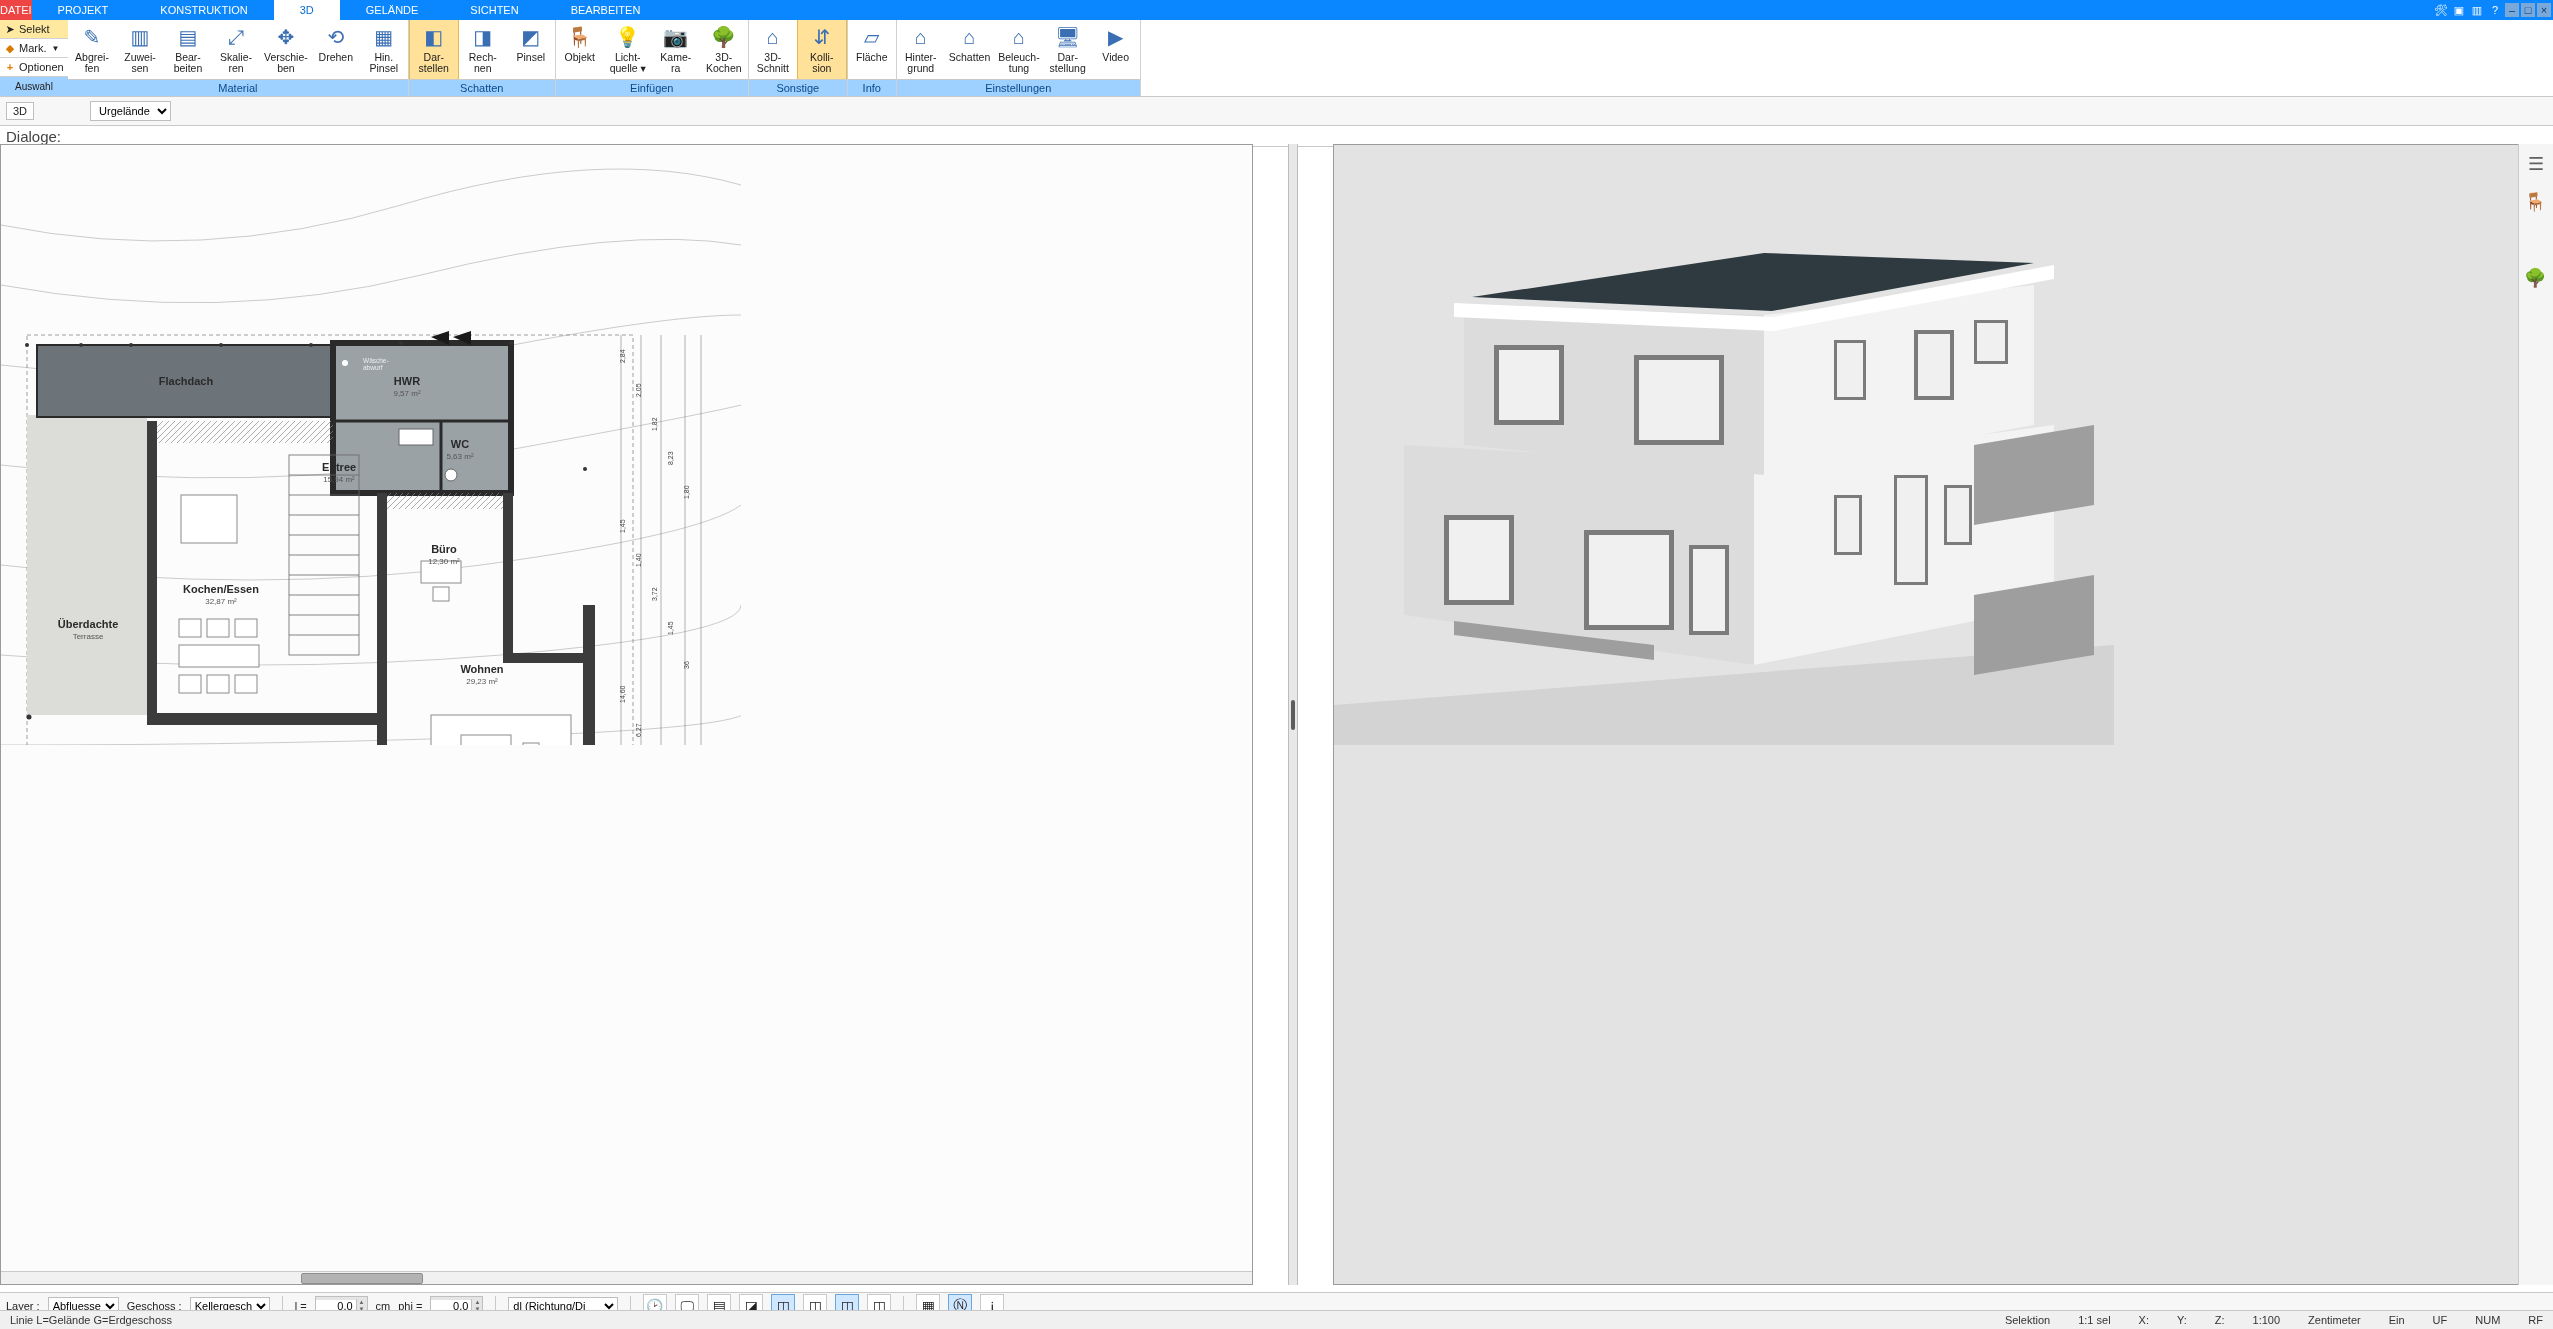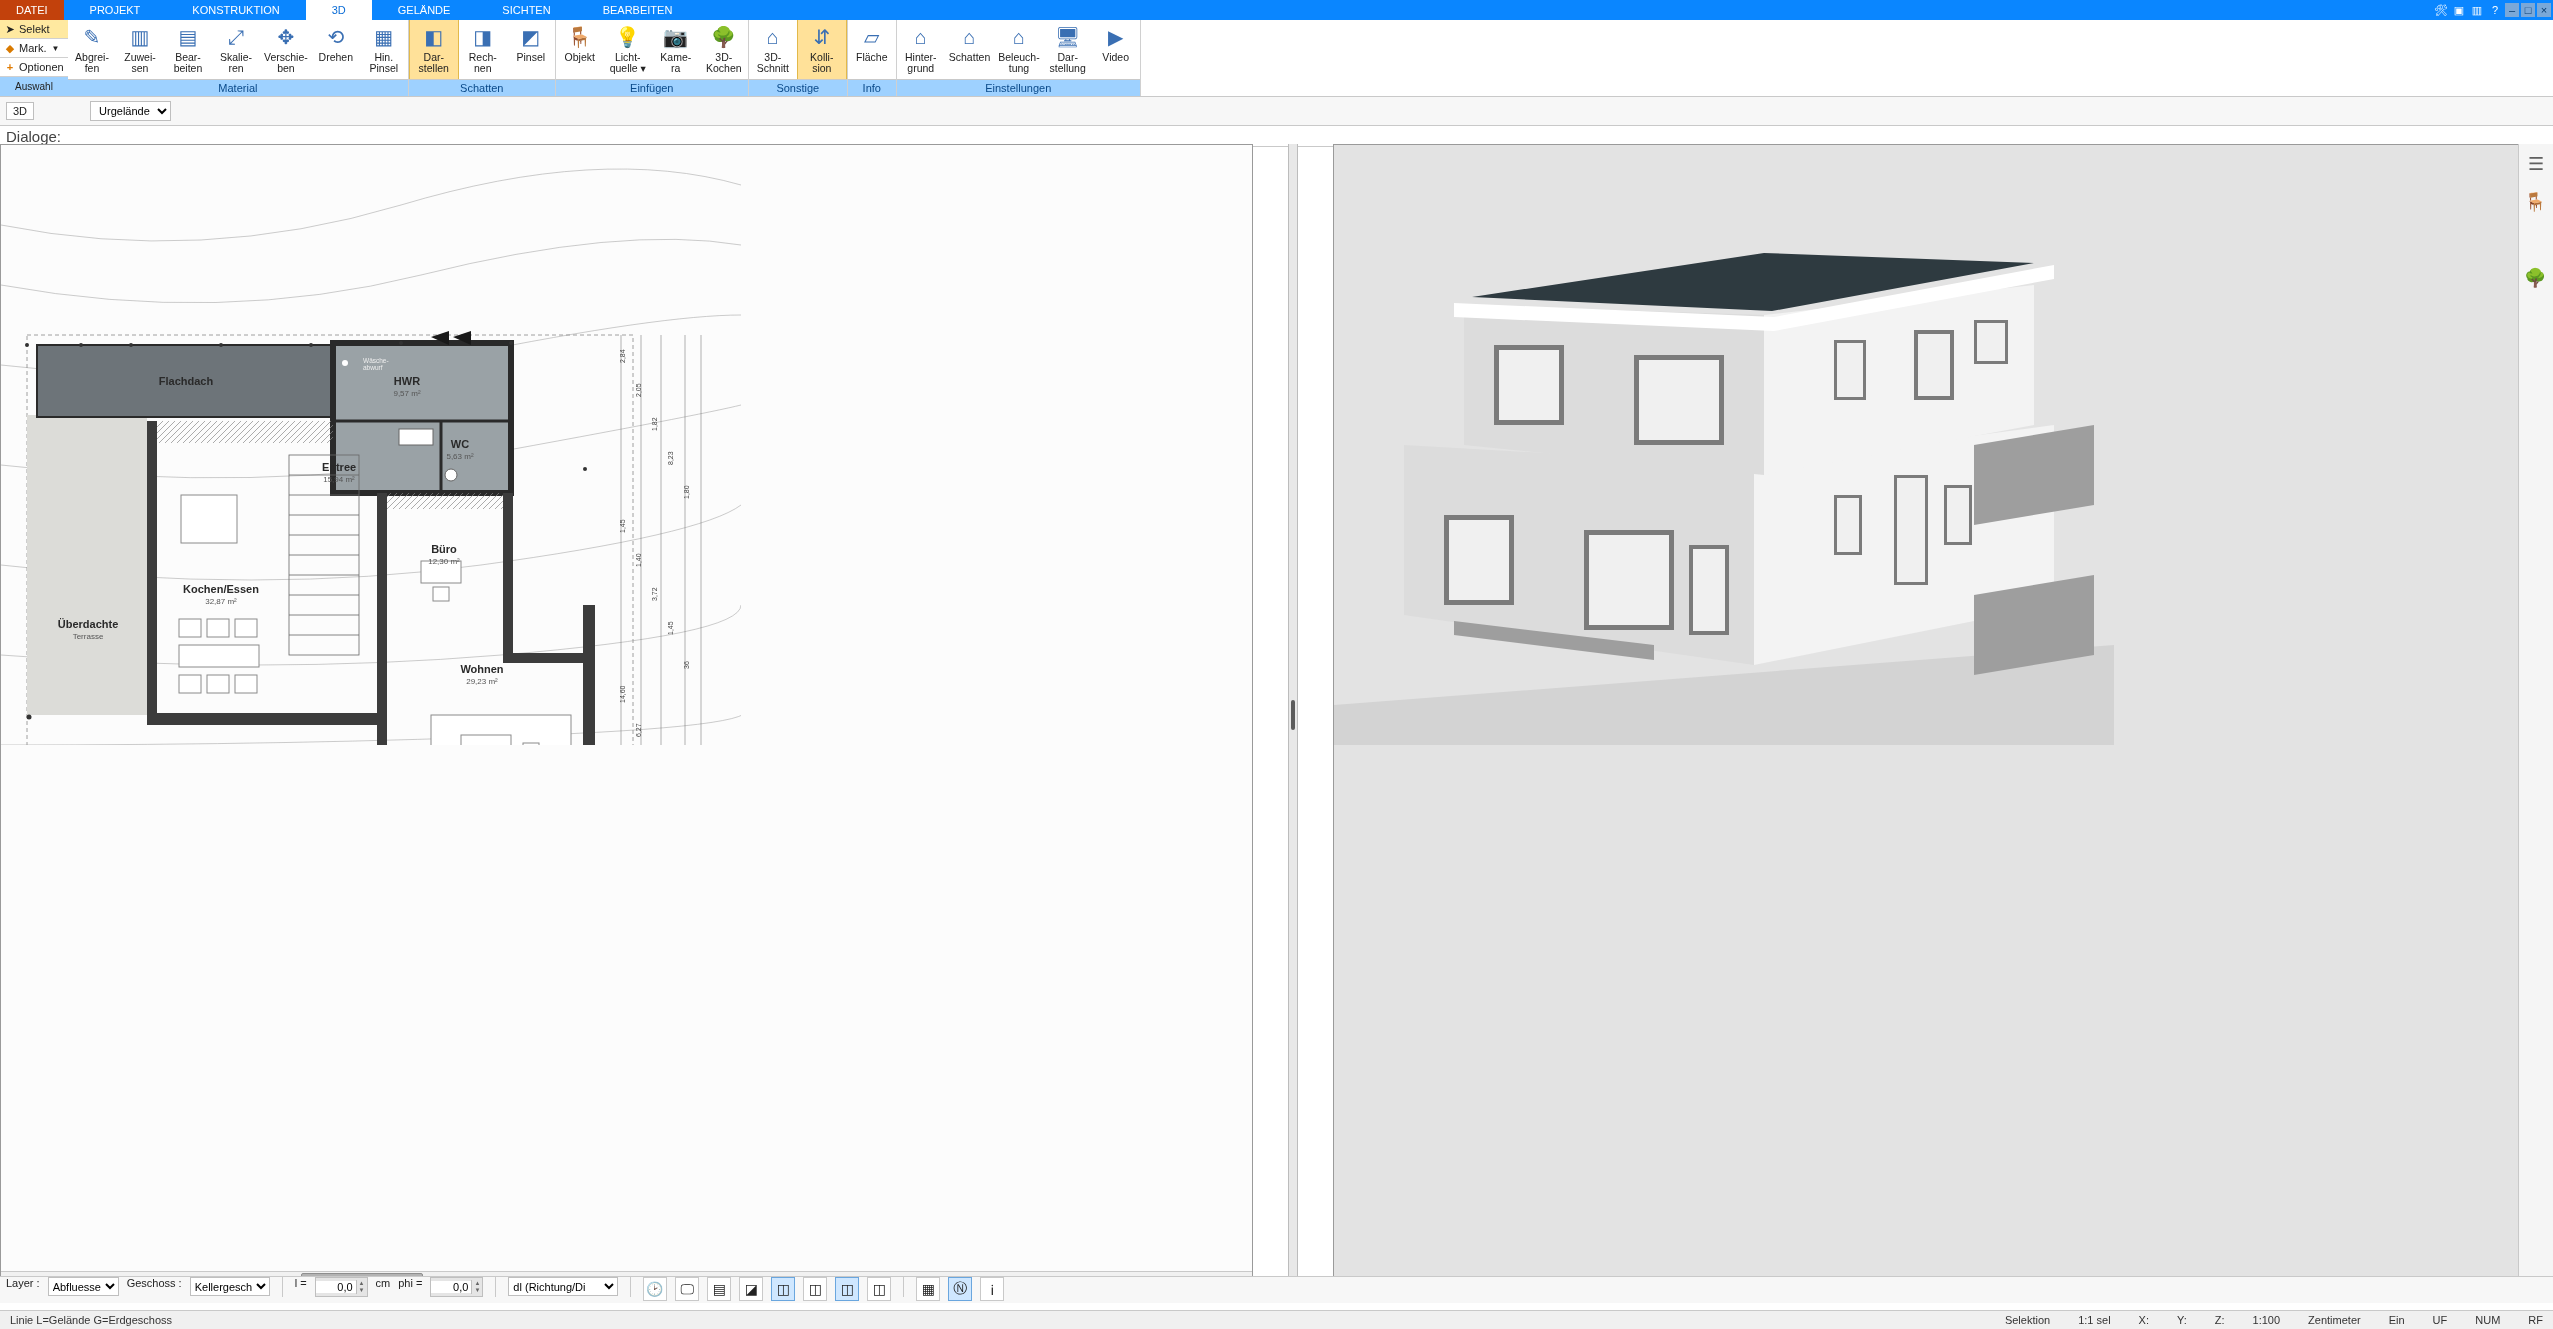--- a/index.html
+++ b/index.html
@@ -25,22 +25,22 @@
     font-size: 11px;
   }
   .menubar .tab {
     padding: 0 26px;
     display: flex;
     align-items: center;
     cursor: pointer;
     text-transform: uppercase;
   }
   .menubar .tab.datei {
-    background: #c2410c;
-    padding: 0 16px;
+    background: #ef4444;
+    padding: 0 0;
   }
   .menubar .tab.active {
     background: #fff;
     color: #0a6cd6;
   }
   .menubar .spacer { flex: 1; }
   .menubar .sys {
     display: flex;
     align-items: center;
     gap: 2px;
@@ -277,25 +277,26 @@
     display: grid;
     grid-template-columns: 12px 12px;
     grid-template-rows: 12px 12px;
     gap: 0;
   }
   .qbtn.colors span { display:block; }
 
   
   .bottombar {
     position: absolute;
-    left: 0; right: 0; bottom: 26px;
+    left: 0; right: 0; bottom: 10px;
     height: 26px;
     background: #f7f7f7;
     border-top: 1px solid #c9c9c9;
     display: flex;
+    align-items: center;
     gap: 8px;
     padding: 0 6px;
     font-size: 11px;
   }
   .bottombar .sep { width: 1px; height: 20px; background: #c9c9c9; margin: 0 4px; }
   .bottombar select {
     border: 1px solid #bfbfbf;
     background: #fff;
     font-size: 11px;
     height: 19px;

